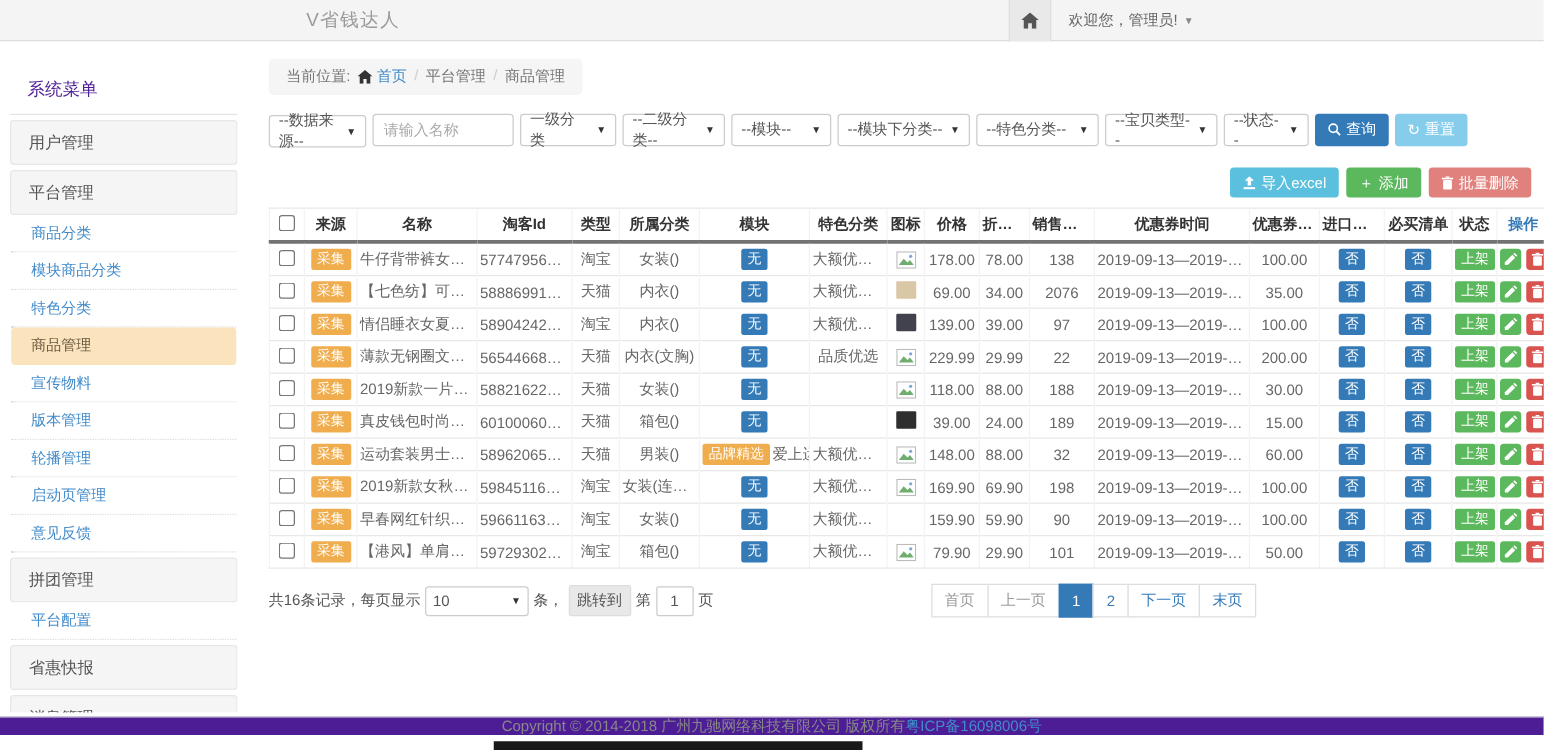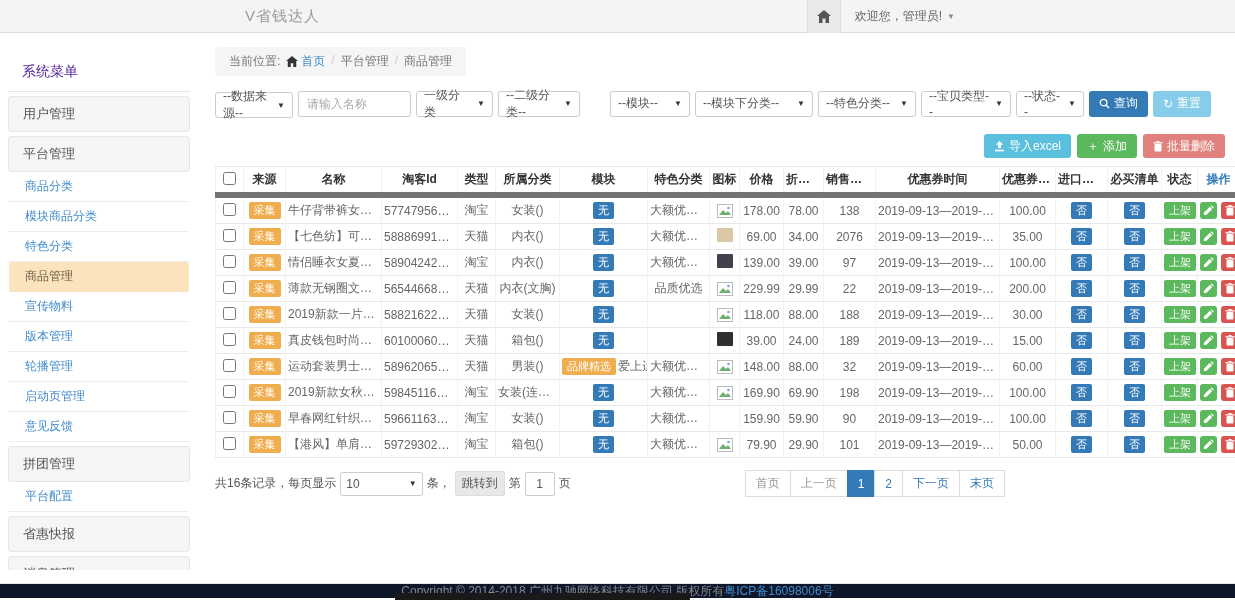--- a/index.html
+++ b/index.html
@@ -38,21 +38,21 @@
   .btn-query { background:#337ab7; }
   .btn-reset { background:#85cdea; }
   .actions { display:flex; justify-content:flex-end; gap:6px; margin-top:16px; }
   .btn-import { background:#5bc0de; height:24px; }
   .btn-add { background:#5cb85c; height:24px; }
   .btn-del { background:#e0817d; height:24px; }
 
   
   table { border-collapse:collapse; table-layout:fixed; width:100%; margin-top:8px; }
   th,td { border-top:1px solid #e8e8e8; border-right:1px solid #f3f3f3; text-align:center; padding:4px 2px; height:26px; overflow:hidden; white-space:nowrap; text-overflow:ellipsis; font-size:12px; color:#666; }
-  th { color:#333; font-weight:bold; border-bottom:6px solid #737373; }
+  th { color:#333; font-weight:bold; border-bottom:3px solid #737373; }
   th:first-child, td:first-child { border-left:1px solid #f3f3f3; }
   tbody tr:last-child td { border-bottom:1px solid #e8e8e8; }
   th.op-h { color:#337ab7; }
   .badge { display:inline-block; border-radius:2px; color:#fff; font-size:11px; padding:2px 5px; line-height:1.1; }
   .b-orange { background:#f0ad4e; }
   .b-blue { background:#337ab7; cursor:pointer; }
   .b-green { background:#5cb85c; cursor:pointer;text-align:center; }
   .mod-wrap { display:inline-flex; align-items:center; gap:2px; max-width:100%; }
   .thumb { display:inline-block; width:16px; height:14px; vertical-align:middle; }
   .ph { display:inline-block; width:16px; height:14px; border-radius:1px; }
@@ -66,21 +66,21 @@
   .pager-left { display:flex; align-items:center; gap:4px; color:#555; }
   .mini-sel { height:24px; padding:0 5px;gap:43px; }
   .jump-chip { background:#e8e8e8; border:1px solid #ddd; border-radius:2px; padding:3px 6px; color:#555; cursor:pointer; }
   .jump-input { width:30px; height:24px; border:1px solid #ccc; border-radius:2px; text-align:center; font-size:12px; color:#555; font-family:inherit; }
   .pager-right { display:flex; margin-right:220px; }
   .page-btn { border:1px solid #ddd; background:#fff; color:#337ab7; padding:4px 10px; margin-left:-1px; cursor:pointer; font-size:12px; }
   .page-btn.disabled { color:#9a9a9a; cursor:default; }
   .page-btn.active { background:#337ab7; border-color:#337ab7; color:#fff; }
 
   
-  .footer { position:absolute; left:0; right:0; bottom:2px; height:15px; background:#0f172a; border-top:1px solid #e7e7e7; display:flex; align-items:center; justify-content:center; color:#888; z-index:5; }
+  .footer { position:absolute; left:0; right:0; bottom:12px; height:15px; background:#4c1d95; border-top:1px solid #e7e7e7; display:flex; align-items:center; justify-content:center; color:#888; z-index:5; }
   .footer a { color:#428bca; text-decoration:none; cursor:pointer; }
   .bottom-strip { position:absolute; left:395px; width:295px; height:7px; bottom:0; background:#191919; z-index:6; }
   svg { display:block; }
 </style>
 </head>
 <body>
 
 <div class="topbar">
   <div class="brand">V省钱达人</div>
   <div class="topbar-right">
@@ -142,24 +142,24 @@
           <span>--数据来源--</span>
           <span class="sel-caret">▼</span>
         </span></span>
     <input class="txt-input" type="text" placeholder="请输入名称" style="">
     <span id="filter-sel-rest" style="display:contents"><span class="sel" style="width: 77px;">
           <span>一级分类</span>
           <span class="sel-caret">▼</span>
         </span><span class="sel" style="width: 82px;">
           <span>--二级分类--</span>
           <span class="sel-caret">▼</span>
-        </span><span class="sel" style="width: 80px; margin-left: 25px;">
+        </span><span class="sel" style="width: 80px;">
           <span>--模块--</span>
           <span class="sel-caret">▼</span>
-        </span><span class="sel" style="width: 118px;">
+        </span><span class="sel" style="width: 106px;">
           <span>--模块下分类--</span>
           <span class="sel-caret">▼</span>
         </span><span class="sel" style="width: 98px;">
           <span>--特色分类--</span>
           <span class="sel-caret">▼</span>
         </span><span class="sel" style="width: 90px;">
           <span>--宝贝类型--</span>
           <span class="sel-caret">▼</span>
         </span><span class="sel" style="width: 68px;">
           <span>--状态--</span>

